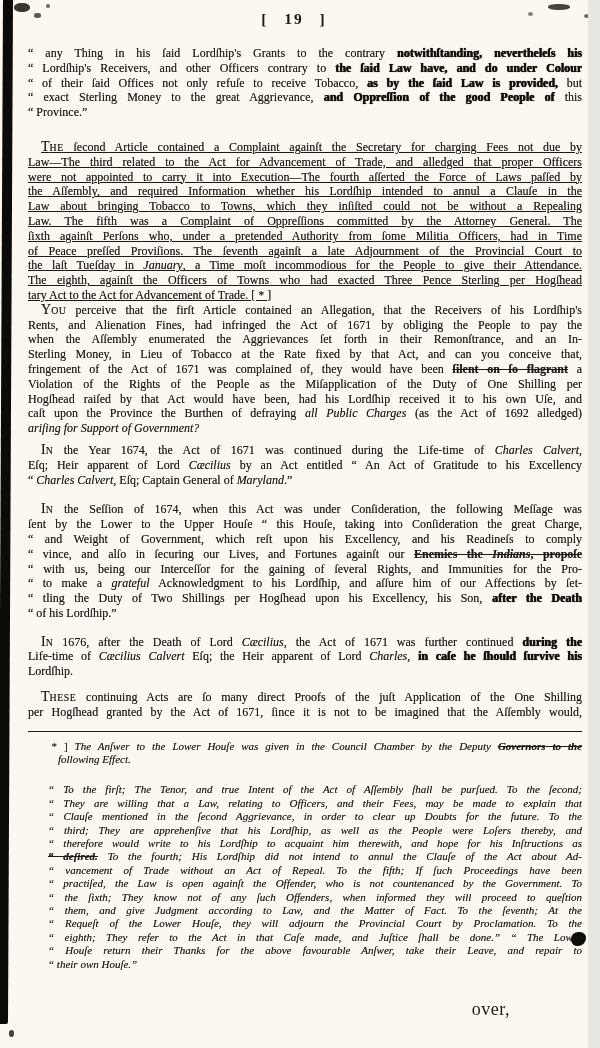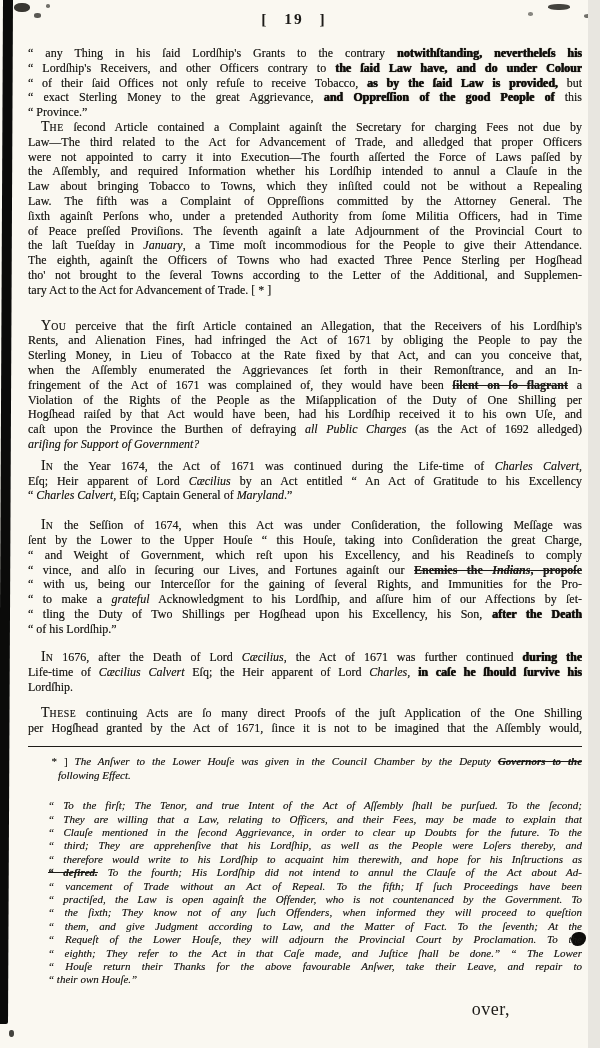--- a/index.html
+++ b/index.html
@@ -40,22 +40,22 @@
   .line.last{text-align-last:left;}
   
   .s-n{}
   .s-i,.s-ix{font-style:italic;}
   .s-x,.s-ix{text-decoration:line-through;text-decoration-thickness:1.4px;font-weight:600;}
   .s-h{font-weight:700;color:#100f0c;text-shadow:0 0 0.9px #25221c,0.5px 0 0.6px #2a2620;}
   .s-lead{font-size:14px;}
   .s-sc{font-size:9.8px;letter-spacing:0.6px;}
   
   .b-para-opening-quote{margin-top:16px;}
-  .b-para-articles{margin-top:0;}
-  .b-para-first-article{margin-top:21px;}
+  .b-para-articles{margin-top:20px;text-decoration:underline;}
+  .b-para-first-article{margin-top:0;}
   .b-para-act-1674{margin-top:7px;}
   .b-para-message-1674{margin-top:15px;}
   .b-para-act-1676{margin-top:14px;}
   .b-para-continuing-acts{margin-top:11px;}
   .b-para-articles .line:first-child,
   .b-para-first-article .line:first-child,
   .b-para-act-1674 .line:first-child,
   .b-para-message-1674 .line:first-child,
   .b-para-act-1676 .line:first-child,
   .b-para-continuing-acts .line:first-child{text-indent:13px;}
@@ -105,28 +105,27 @@
           <div class="line"><span class="s-lead">T</span><span class="s-sc">HE</span><span class="s-n"> ſecond Article contained a Complaint againſt the Secretary for charging Fees not due by</span></div>
           <div class="line"><span class="s-n">Law—The third related to the Act for Advancement of Trade, and alledged that proper Officers</span></div>
           <div class="line"><span class="s-n">were not appointed to carry it into Execution—The fourth aſſerted the Force of Laws paſſed by</span></div>
           <div class="line"><span class="s-n">the Aſſembly, and required Information whether his Lordſhip intended to annul a Clauſe in the</span></div>
           <div class="line"><span class="s-n">Law about bringing Tobacco to Towns, which they inſiſted could not be without a Repealing</span></div>
           <div class="line"><span class="s-n">Law.  The fifth was a Complaint of Oppreſſions committed by the Attorney General.  The</span></div>
           <div class="line"><span class="s-n">ſixth againſt Perſons who, under a pretended Authority from ſome Militia Officers, had in Time</span></div>
           <div class="line"><span class="s-n">of Peace preſſed Proviſions.  The ſeventh againſt a late Adjournment of the Provincial Court to</span></div>
           <div class="line"><span class="s-n">the laſt Tueſday in </span><span class="s-i">January</span><span class="s-n">, a Time moſt incommodious for the People to give their Attendance.</span></div>
           <div class="line"><span class="s-n">The eighth, againſt the Officers of Towns who had exacted Three Pence Sterling per Hogſhead</span></div>
-          <div class="line"><span class="s-n">tho' not brought to the ſeveral Towns according to the Letter of the Additional, and Supplemen-</span></div>
           <div class="line last"><span class="s-n">tary Act to the Act for Advancement of Trade. [ * ]</span></div>
         </div>
         <div class="blk b-para-first-article">
           <div class="line"><span class="s-lead">Y</span><span class="s-sc">OU</span><span class="s-n"> perceive that the firſt Article contained an Allegation, that the Receivers of his Lordſhip's</span></div>
           <div class="line"><span class="s-n">Rents, and Alienation Fines, had infringed the Act of 1671 by obliging the People to pay the</span></div>
+          <div class="line"><span class="s-n">when the Aſſembly enumerated the Aggrievances ſet forth in their Remonſtrance, and an In-</span></div>
           <div class="line"><span class="s-n">Sterling Money, in Lieu of Tobacco at the Rate fixed by that Act, and can you conceive that,</span></div>
-          <div class="line"><span class="s-n">when the Aſſembly enumerated the Aggrievances ſet forth in their Remonſtrance, and an In-</span></div>
           <div class="line"><span class="s-n">fringement of the Act of 1671 was complained of, they would have been </span><span class="s-x">ſilent on ſo flagrant</span><span class="s-n"> a</span></div>
           <div class="line"><span class="s-n">Violation of the Rights of the People as the Miſapplication of the Duty of One Shilling per</span></div>
           <div class="line"><span class="s-n">Hogſhead raiſed by that Act would have been, had his Lordſhip received it to his own Uſe, and</span></div>
           <div class="line"><span class="s-n">caſt upon the Province the Burthen of defraying </span><span class="s-i">all Public Charges</span><span class="s-n"> (as the Act of 1692 alledged)</span></div>
           <div class="line last"><span class="s-i">ariſing for Support of Government?</span></div>
         </div>
         <div class="blk b-para-act-1674">
           <div class="line"><span class="s-lead">I</span><span class="s-sc">N</span><span class="s-n"> the Year 1674, the Act of 1671 was continued during the Life-time of </span><span class="s-i">Charles Calvert</span><span class="s-n">,</span></div>
           <div class="line"><span class="s-n">Eſq; Heir apparent of Lord </span><span class="s-i">Cæcilius</span><span class="s-n"> by an Act entitled “ An Act of Gratitude to his Excellency</span></div>
           <div class="line last"><span class="s-n">“ </span><span class="s-i">Charles Calvert</span><span class="s-n">, Eſq; Captain General of </span><span class="s-i">Maryland</span><span class="s-n">.”</span></div>

